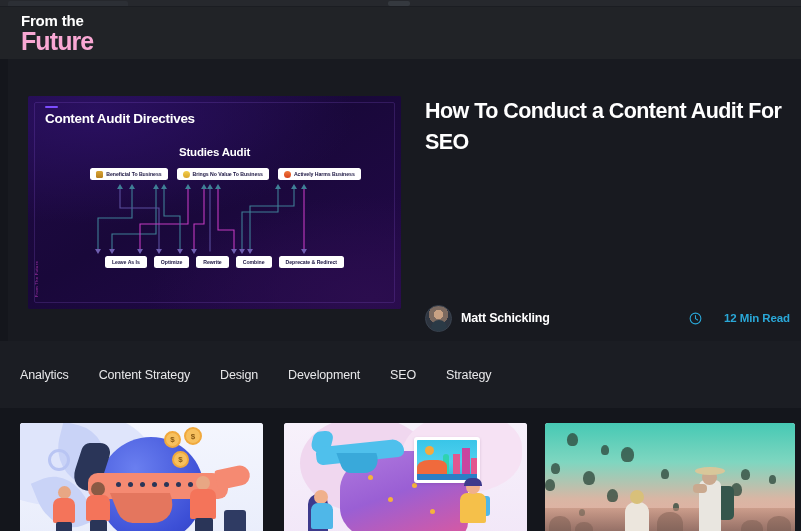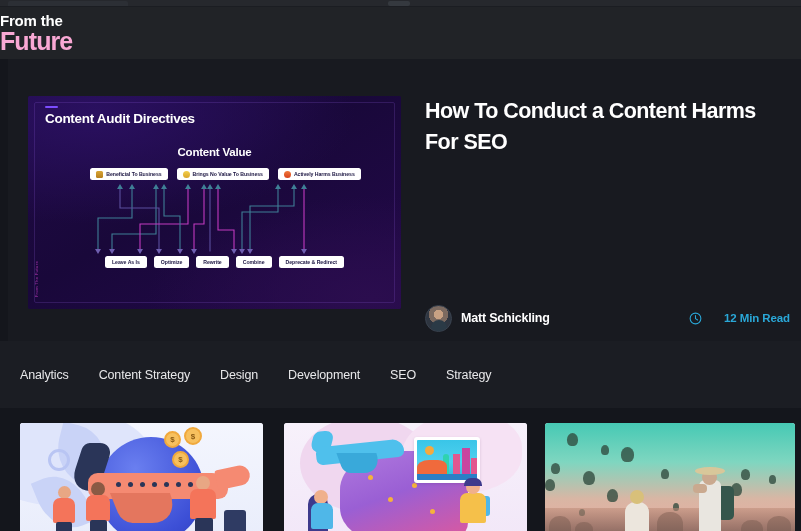--- a/index.html
+++ b/index.html
@@ -25,21 +25,21 @@
     position: absolute; top: 1px; left: 388px; width: 22px; height: 5px;
     background: #3a3d44; border-radius: 2px; opacity: .8;
   }
 
   
   .header {
     position: absolute; top: 7px; left: 0; width: 801px; height: 52px;
     background: #212327;
     display: flex; align-items: center;
   }
-  .logo { line-height: 1; user-select: none; }
+  .logo { margin-left: 21px; line-height: 1; user-select: none; }
   .logo-top {
     font-size: 15px; font-weight: 700; color: #ffffff;
     letter-spacing: -0.2px; display: block; margin-bottom: 1px;
   }
   .logo-bottom {
     font-size: 25px; font-weight: 700; color: #f9a8d4;
     letter-spacing: -0.9px; display: block;
   }
   .nav { display: flex; align-items: center; margin-left: 38px; gap: 29px; }
   .nav-link {
@@ -369,21 +369,21 @@
 
   </div>
 
   <div class="featured">
 
     <div class="feat-img">
       <div class="slide">
         <div class="slide-inner"></div>
         <div class="slide-dash"></div>
         <div class="slide-title">Content Audit Directives</div>
-        <div class="slide-sub">Content Value</div>
+        <div class="slide-sub">Studies Audit</div>
 
         <div class="slide-row-top">
           <div class="chip">
             <span class="chip-ico ico-green"></span>
             <span class="chip-text">Beneficial To Business</span>
           </div>
           <div class="chip">
             <span class="chip-ico ico-yellow"></span>
             <span class="chip-text">Brings No Value To Business</span>
           </div>
@@ -440,21 +440,21 @@
           <div class="chip2">Rewrite</div>
           <div class="chip2">Combine</div>
           <div class="chip2">Deprecate &amp; Redirect</div>
         </div>
 
         <div class="watermark">From The Future</div>
       </div>
     </div>
 
     <div class="feat-body">
-      <h1 class="feat-title">How To Conduct a Content Harms For SEO</h1>
+      <h1 class="feat-title">How To Conduct a Content Audit For SEO</h1>
     </div>
 
     <div class="feat-meta">
       <div class="author">
         <div class="avatar"></div>
         <span class="author-name">Matt Schickling</span>
       </div>
       <div class="readtime">
         <svg class="clock-ico" viewBox="0 0 16 16">
           <circle cx="8" cy="8" r="6.6" fill="none" stroke="#2aa8d8" stroke-width="1.3"></circle>

